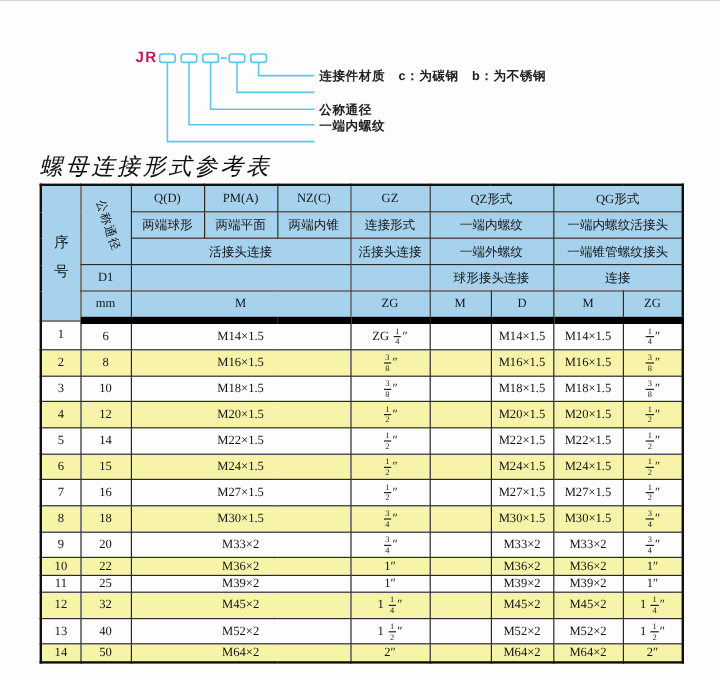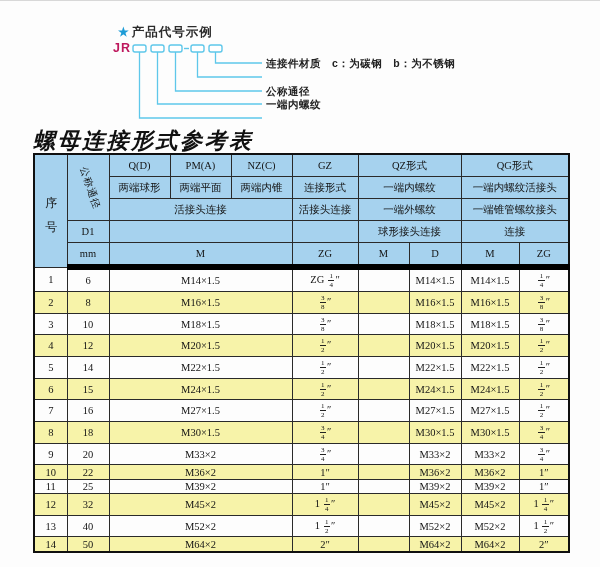--- a/index.html
+++ b/index.html
@@ -8,21 +8,21 @@
 
   
   #diagram-svg{position:absolute;left:0;top:0;pointer-events:none;}
   .diag-heading{position:absolute;left:118px;top:23px;font-size:12.5px;font-weight:bold;color:#2b2b2b;letter-spacing:1px;}
   .diag-heading .star{color:#1d9cd7;margin-right:2px;font-size:12px;}
   .code-prefix{position:absolute;left:113px;top:40px;font-size:12.5px;font-weight:bold;color:#be185d;letter-spacing:1px;}
   .diag-label{position:absolute;left:266px;font-size:10.5px;font-weight:bold;color:#222;white-space:nowrap;letter-spacing:0.5px;}
 
   
   .page-title{position:absolute;left:33px;top:125px;font-family:"DejaVu Serif","Liberation Serif",serif;
-              font-style:italic;font-weight:bold;font-size:22px;color:#111;letter-spacing:2.5px;}
+              font-style:italic;font-weight:normal;font-size:19px;color:#111;letter-spacing:2.5px;}
 
   
   #ref-table{position:absolute;left:33px;top:152px;width:535px;height:400px;border-collapse:collapse;
              table-layout:fixed;font-family:"Liberation Serif",serif;font-size:10.5px;color:#141414;}
   #ref-table th,#ref-table td{border:1px solid #2a2a2a;padding:0;text-align:center;vertical-align:middle;
              overflow:hidden;white-space:nowrap;}
   #ref-table{border:2px solid #101010;}
   #ref-table thead th{background:#a6d2ee;font-weight:normal;height:21px;font-size:10.5px;}
   #ref-table thead tr:last-child th{border-bottom:6px solid #000000;}
   #ref-table tbody tr.alt td{background:#f7f3a9;}
@@ -49,23 +49,20 @@
     </g>
     <g stroke="#5ec7ea" stroke-width="1.3" fill="none">
       <polyline points="215.5,51 215.5,62 262,62"></polyline>
       <polyline points="197.5,51 197.5,76 262,76"></polyline>
       <polyline points="175.5,51 175.5,90 262,90"></polyline>
       <polyline points="157.5,51 157.5,103 262,103"></polyline>
       <polyline points="139.5,51 139.5,117 262,117"></polyline>
     </g>
   </svg>
 
-  <div class="diag-heading">
-    <span class="star">★</span><span>产品代号示例</span>
-  </div>
   <div class="code-prefix">JR</div>
 
   <div class="diag-label" style="top:56px">连接件材质　c：为碳钢　b：为不锈钢</div>
   <div class="diag-label" style="top:84px">公称通径</div>
   <div class="diag-label" style="top:97px">一端内螺纹</div>
 
   <div class="page-title">螺母连接形式参考表</div>
 
   <table id="ref-table">
     <colgroup>

